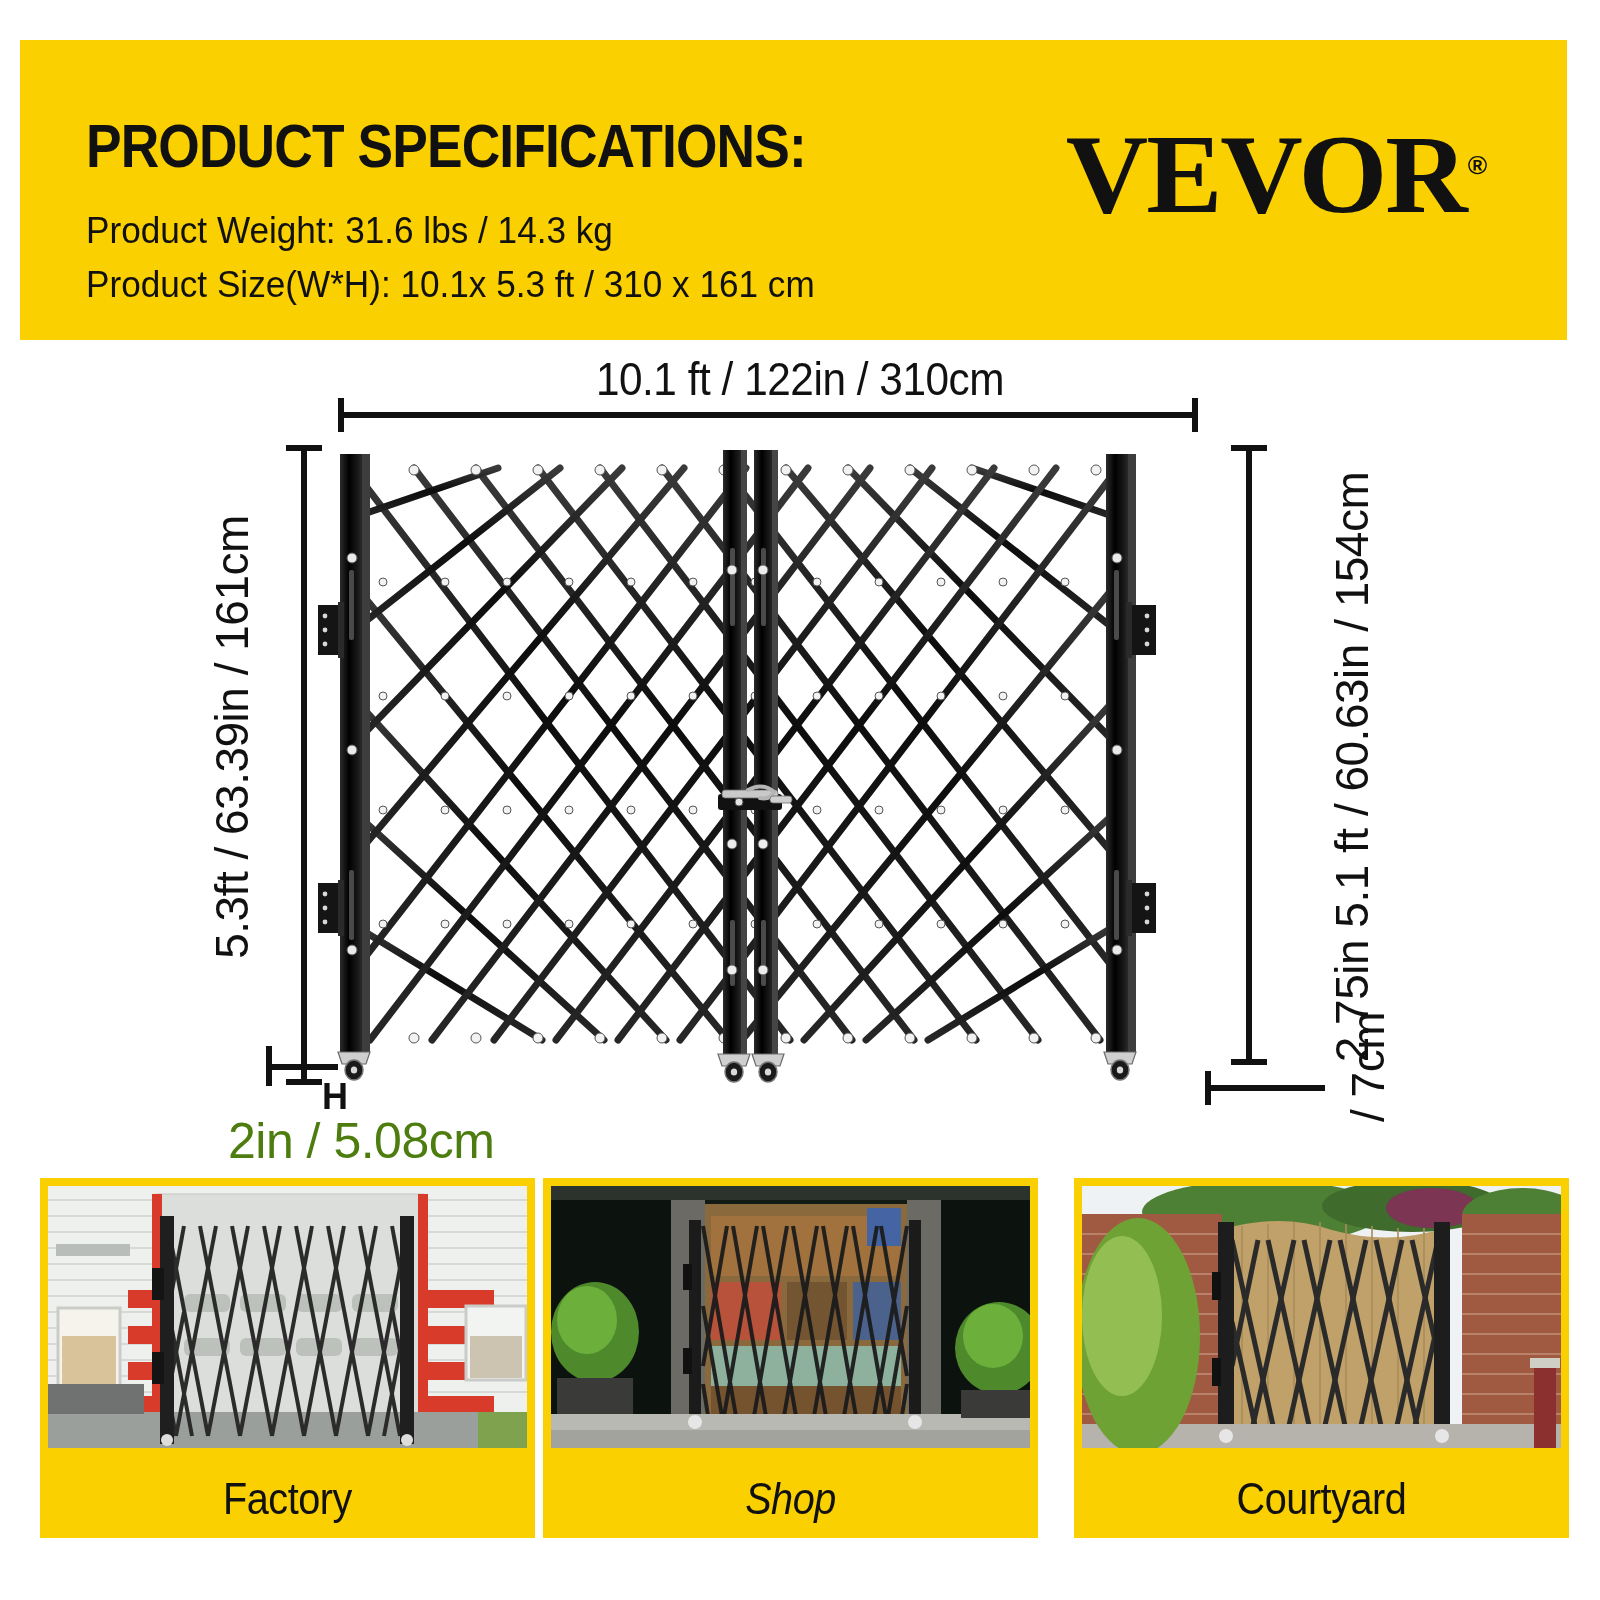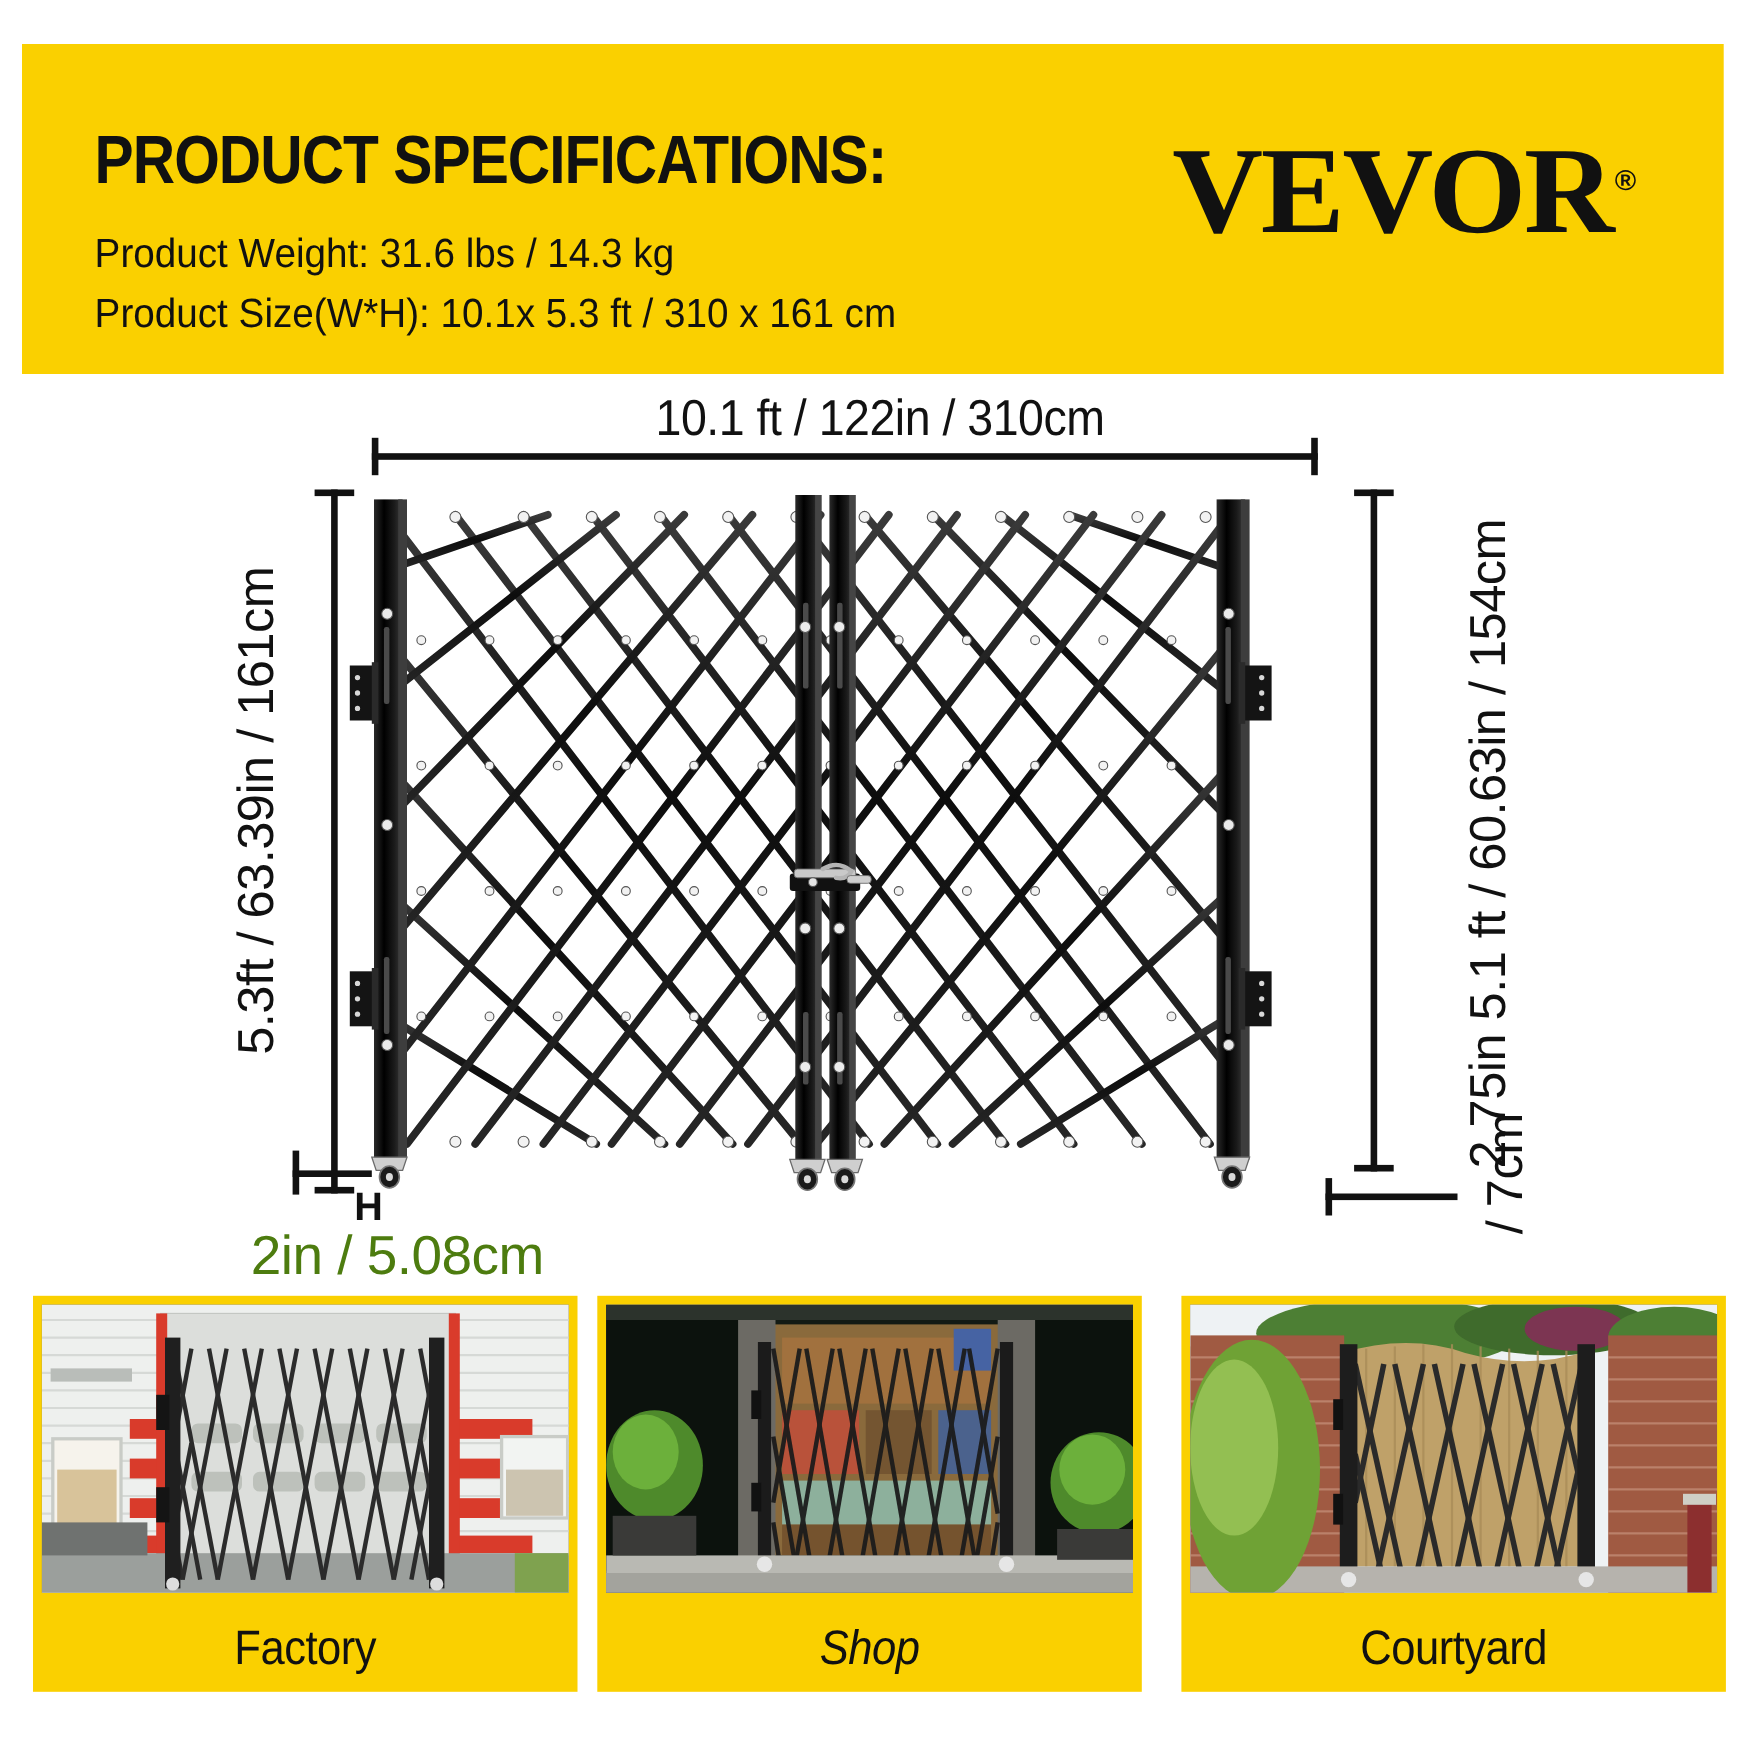--- a/index.html
+++ b/index.html
@@ -207,21 +207,21 @@
     left:0; top:1178px;
     width:1600px; height:400px;
   }
   .thumb{
     position:absolute;
     top:0;
     width:495px; height:360px;
     background:var(--brand,#FAD000);
     box-sizing:border-box;
   }
-  .thumb:nth-of-type(1){left:30px;}
+  .thumb:nth-of-type(1){left:40px;}
   .thumb:nth-of-type(2){left:543px;font-style:italic;}
   .thumb:nth-of-type(3){left:1074px;}
   .thumb-photo{
     position:absolute;
     left:8px; top:8px;
     width:479px; height:262px;
     overflow:hidden;
     background:#888;
   }
   .thumb-caption{

